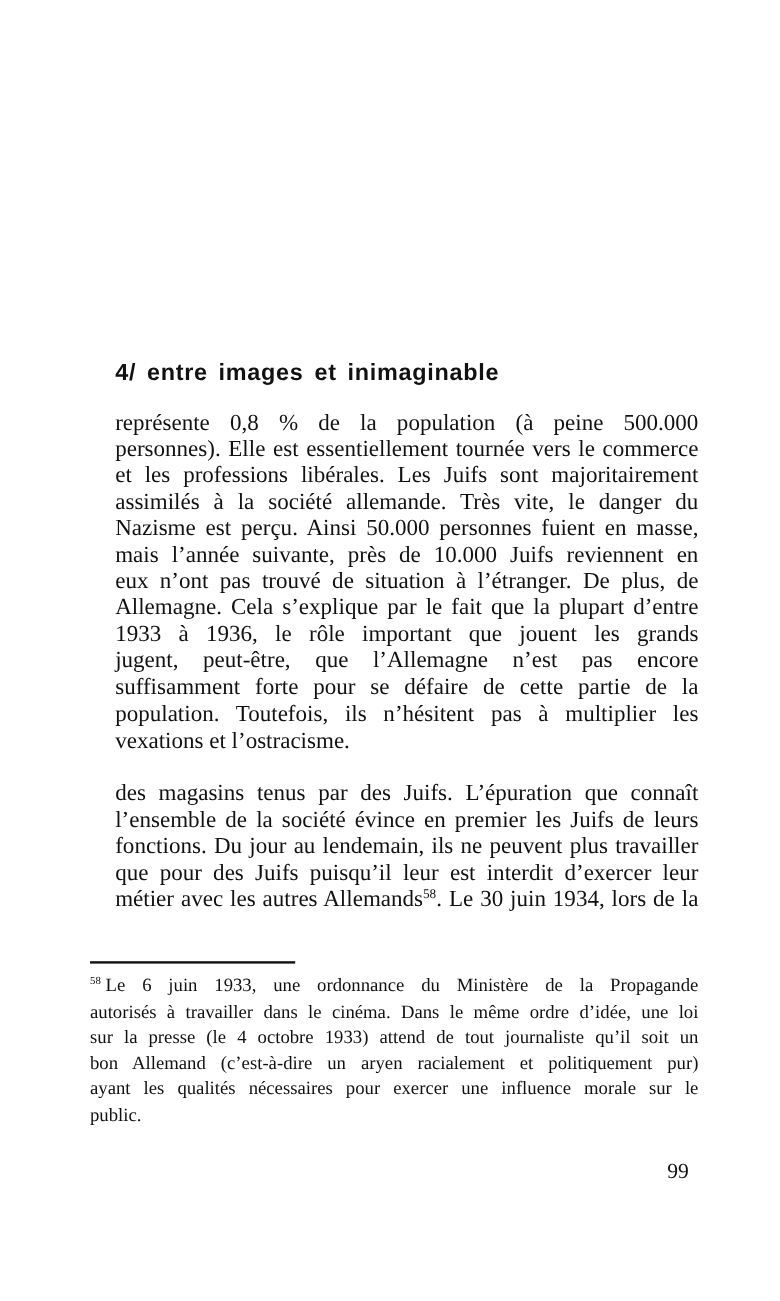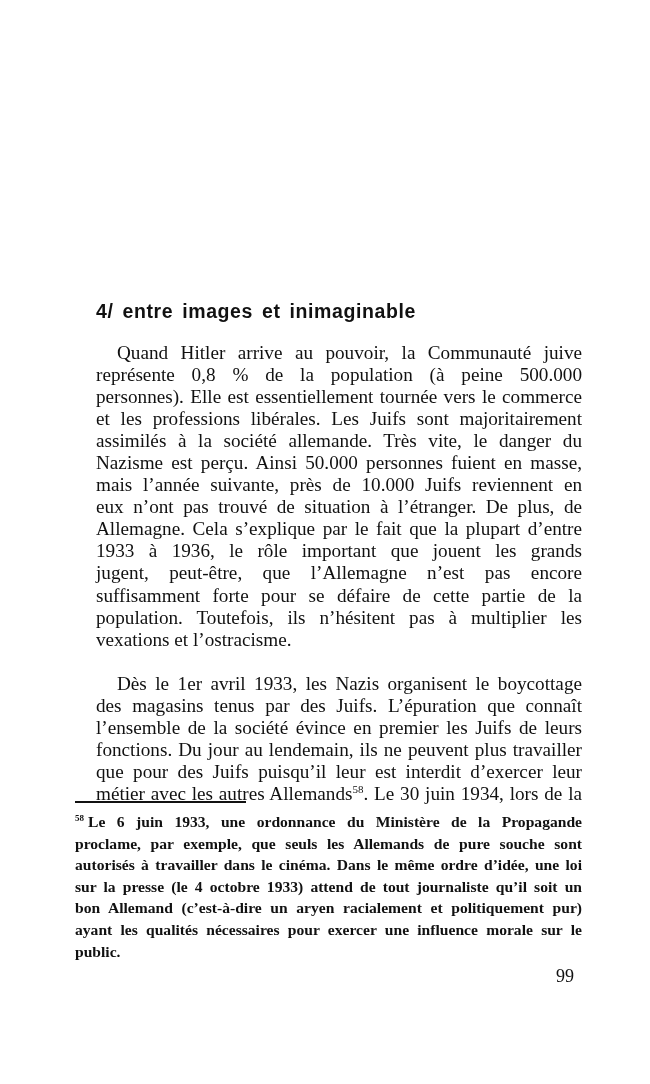--- a/index.html
+++ b/index.html
@@ -82,21 +82,20 @@
       left: 0;
       width: 507px;
     }
     .fn {
       margin: 0;
       font-size: 15.6px;
       line-height: 21.6px;
     }
     .fn .line {
       text-align-last: justify;
-      font-weight: bold;
     }
     .fn .line.last {
       text-align-last: left;
     }
     .fn-mark {
       font-size: 9px;
       vertical-align: 6px;
       line-height: 0;
       margin-right: 4px;
     }
@@ -110,51 +109,48 @@
   </style>
 </head>
 <body>
 
 <div class="page">
 
   <div class="heading">4/ entre images et inimaginable</div>
 
   <div class="body-text">
     <p class="para">
-      <span class="line indent">Quand Hitler arrive au pouvoir, la Communauté juive</span>
       <span class="line">représente 0,8 % de la population (à peine 500.000</span>
       <span class="line">personnes). Elle est essentiellement tournée vers le commerce</span>
       <span class="line">et les professions libérales. Les Juifs sont majoritairement</span>
       <span class="line">assimilés à la société allemande. Très vite, le danger du</span>
       <span class="line">Nazisme est perçu. Ainsi 50.000 personnes fuient en masse,</span>
       <span class="line">mais l’année suivante, près de 10.000 Juifs reviennent en</span>
       <span class="line">eux n’ont pas trouvé de situation à l’étranger. De plus, de</span>
       <span class="line">Allemagne. Cela s’explique par le fait que la plupart d’entre</span>
       <span class="line">1933 à 1936, le rôle important que jouent les grands</span>
       <span class="line">jugent, peut-être, que l’Allemagne n’est pas encore</span>
       <span class="line">suffisamment forte pour se défaire de cette partie de la</span>
       <span class="line">population. Toutefois, ils n’hésitent pas à multiplier les</span>
       <span class="line last">vexations et l’ostracisme.</span>
     </p>
     <p class="para">
-      <span class="line indent">Dès le 1er avril 1933, les Nazis organisent le boycottage</span>
       <span class="line">des magasins tenus par des Juifs. L’épuration que connaît</span>
       <span class="line">l’ensemble de la société évince en premier les Juifs de leurs</span>
       <span class="line">fonctions. Du jour au lendemain, ils ne peuvent plus travailler</span>
       <span class="line">que pour des Juifs puisqu’il leur est interdit d’exercer leur</span>
       <span class="line"><span>métier avec les autres Allemands</span><sup class="fnref">58</sup><span>. Le 30 juin 1934, lors de la</span></span>
     </p>
   </div>
 
   <div class="rule"></div>
 
   <div class="footnotes">
     <p class="fn">
       <span class="line"><span class="fn-mark">58</span><span>Le 6 juin 1933, une ordonnance du Ministère de la Propagande</span></span>
-      <span class="line">proclame, par exemple, que seuls les Allemands de pure souche sont</span>
       <span class="line">autorisés à travailler dans le cinéma. Dans le même ordre d’idée, une loi</span>
       <span class="line">sur la presse (le 4 octobre 1933) attend de tout journaliste qu’il soit un</span>
       <span class="line">bon Allemand (c’est-à-dire un aryen racialement et politiquement pur)</span>
       <span class="line">ayant les qualités nécessaires pour exercer une influence morale sur le</span>
       <span class="line last">public.</span>
     </p>
   </div>
 
 </div>
 

